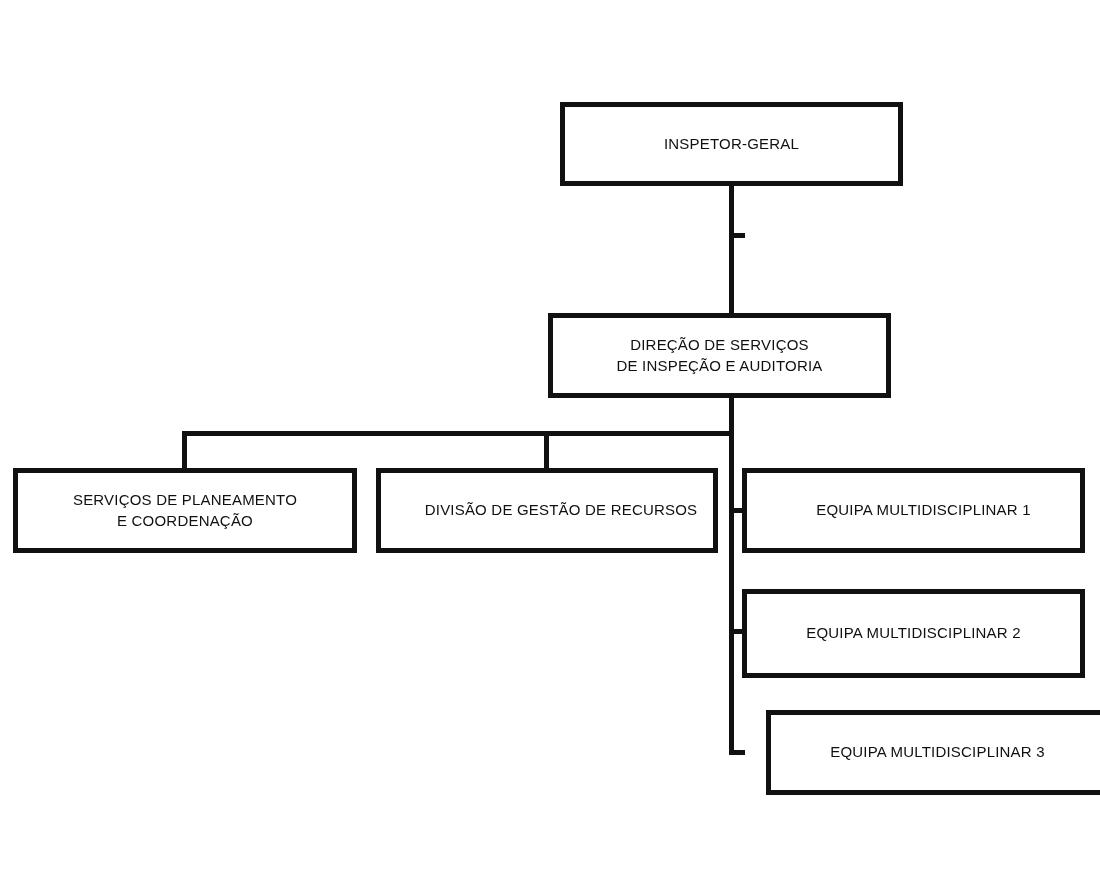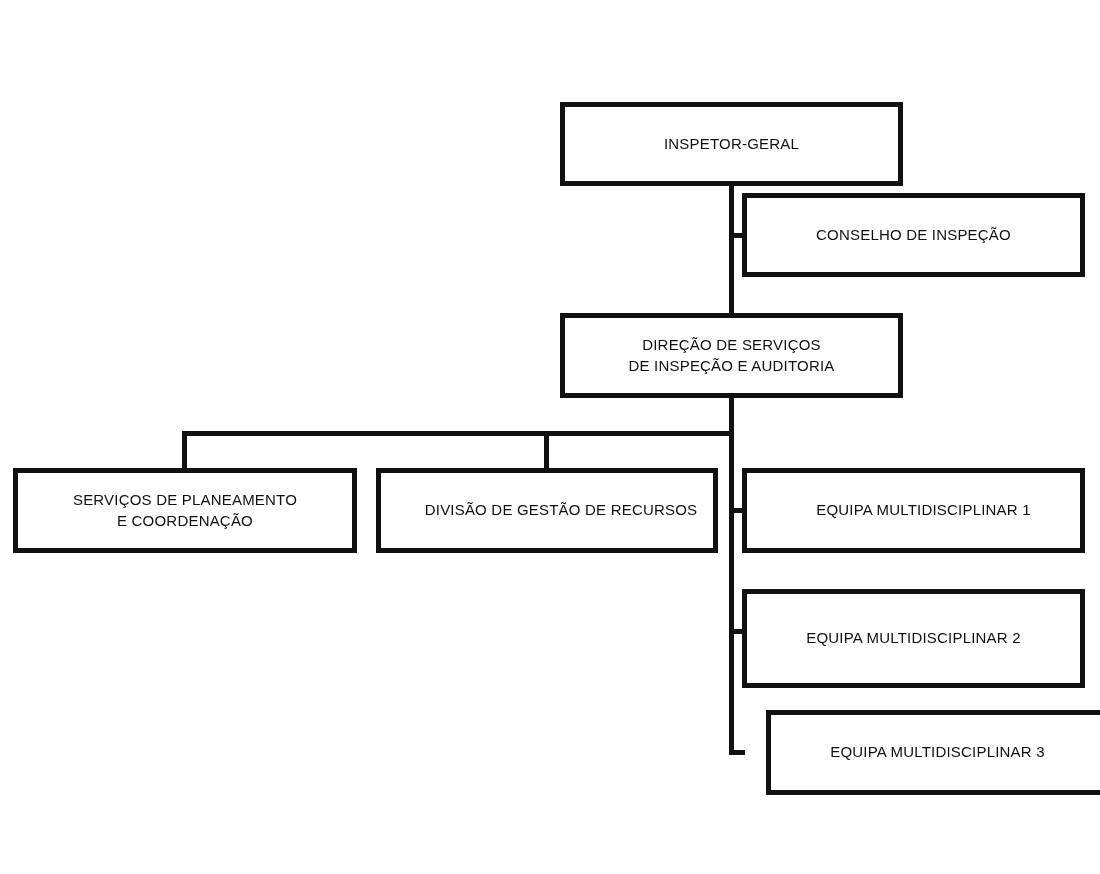--- a/index.html
+++ b/index.html
@@ -70,43 +70,40 @@
   <div class="conn conn-v" style="left:544px; top:431px; height:39px;"></div>
 
   <div class="conn conn-h" style="left:729px; top:508px; width:16px;"></div>
   <div class="conn conn-h" style="left:729px; top:629px; width:16px;"></div>
   <div class="conn conn-h" style="left:729px; top:750px; width:16px;"></div>
 
   <div class="org-box" style="left:560px; top:73px; width:343px; height:84px;margin-top:29px;">
     <span class="box-label">INSPETOR-GERAL</span>
   </div>
 
-  <div class="org-box" style="left:742px; top:193px; width:343px; height:84px;">
-    <span class="box-label">CONSELHO DE INSPEÇÃO</span>
-  </div>
 
-  <div class="org-box" style="left:560px; top:313px; width:343px; height:85px;">
+  <div class="org-box" style="left:548px; top:313px; width:343px; height:85px;">
     <span class="box-label">DIREÇÃO DE SERVIÇOS
 DE INSPEÇÃO E AUDITORIA</span>
   </div>
 
   <div class="org-box" style="left:13px; top:468px; width:344px; height:85px;">
     <span class="box-label">SERVIÇOS DE PLANEAMENTO
 E COORDENAÇÃO</span>
   </div>
 
   <div class="org-box" style="left:376px; top:468px; width:342px; height:85px;padding-left:28px;">
     <span class="box-label">DIVISÃO DE GESTÃO DE RECURSOS</span>
   </div>
 
   <div class="org-box" style="left:742px; top:468px; width:343px; height:85px;padding-left:20px;">
     <span class="box-label">EQUIPA MULTIDISCIPLINAR 1</span>
   </div>
 
-  <div class="org-box" style="left:742px; top:589px; width:343px; height:99px;">
+  <div class="org-box" style="left:742px; top:589px; width:343px; height:89px;">
     <span class="box-label">EQUIPA MULTIDISCIPLINAR 2</span>
   </div>
 
   <div class="org-box" style="left:742px; top:710px; width:343px; height:85px;margin-left:24px;">
     <span class="box-label">EQUIPA MULTIDISCIPLINAR 3</span>
   </div>
 
 </div>
 
 </body></html>

